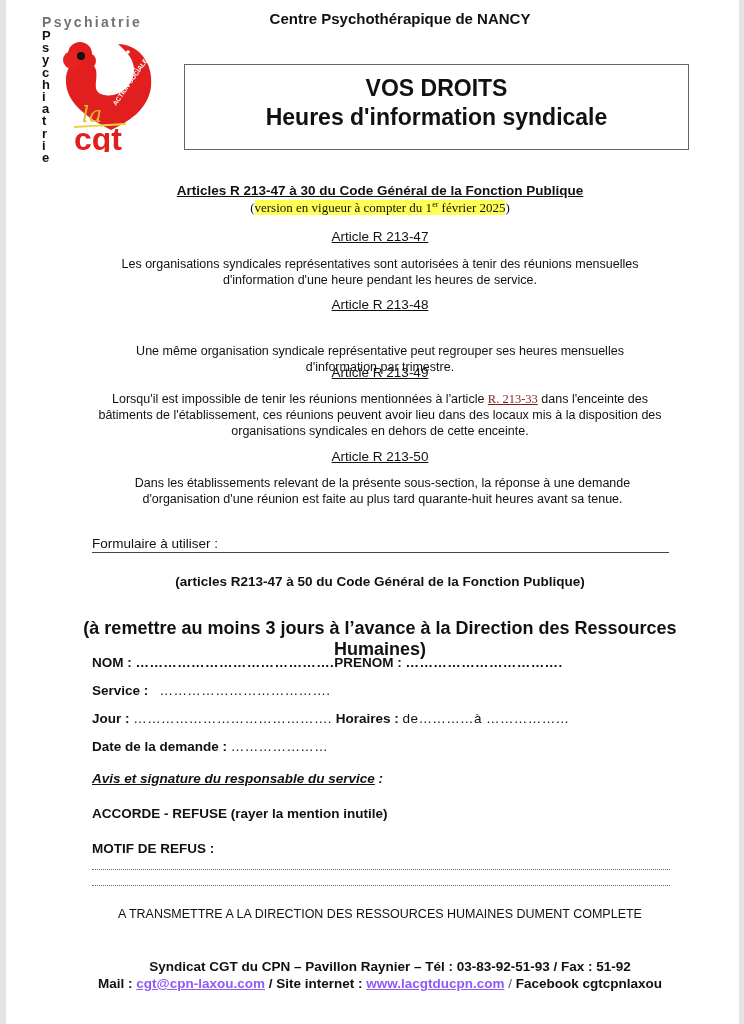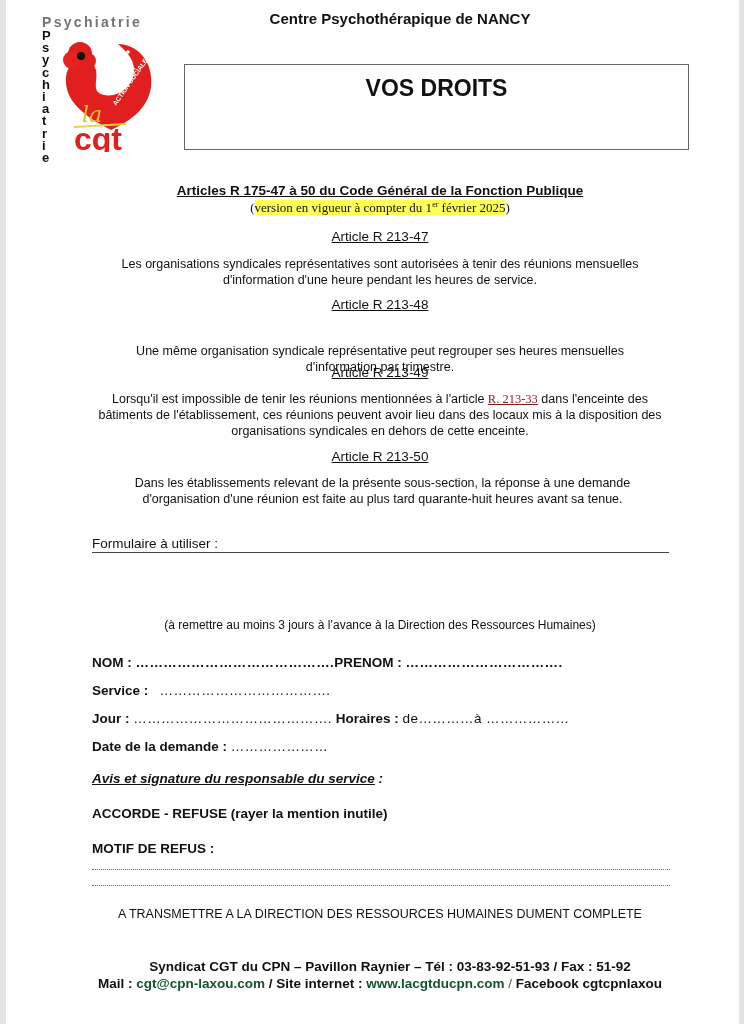--- a/index.html
+++ b/index.html
@@ -32,27 +32,27 @@
   .center { position: absolute; left: 70px; width: 620px; text-align: center; }
   .articles-head { top: 183px; font-weight: bold; font-size: 13.5px; text-decoration: underline; }
   .version { top: 200px; font-family: "Liberation Serif", serif; font-size: 13px; }
   .version .hl { background: #ffff55; text-align: center; }
   .version sup { font-size: 8px; }
 
   .art-title { font-size: 13.5px; text-decoration: underline; }
   .art-text { font-size: 12.5px; line-height: 16px; }
 
   .link { color: #7f1d1d; text-decoration: underline; font-family: Liberation Serif, serif; }
-  .link-blue { color: #14532d; }
+  .link-blue { color: #8b5cf6; text-decoration: underline; }
 
   .formulaire { position: absolute; left: 92px; top: 522px; font-size: 13.5px; margin-top: 14px; }
   .hrule { position: absolute; left: 92px; top: 552px; width: 577px; height: 0; border-top: 1.2px solid #444; }
 
   .form-title { top: 573px; font-weight: bold; font-size: 13.5px; line-height: 17px; }
-  .form-note { top: 618px; font-weight: normal; font-size: 12px; }
+  .form-note { top: 618px; font-weight: bold; font-size: 18px; }
 
   .field { position: absolute; left: 92px; font-size: 13.5px; white-space: nowrap; }
   .field b { font-weight: bold; }
   .dots { letter-spacing: 0.4px; }
 
   .avis { position: absolute; left: 92px; top: 771px; font-weight: bold; font-style: italic; font-size: 13.5px; }
   .avis u { text-decoration: underline; }
 
   .dotline { position: absolute; left: 92px; width: 578px; height: 0; border-top: 1.5px dotted #666; }
 
@@ -99,23 +99,24 @@
     <path d="M18 95 L 70 92" stroke="#e8d640" stroke-width="2" fill="none"></path>
     <text x="26" y="90" font-family="DejaVu Serif, serif" font-style="italic" font-size="22" fill="#d8c22a">la</text>
     <text x="18" y="118" font-family="Liberation Sans, sans-serif" font-weight="bold" font-size="32" fill="#e21f1f">cgt</text>
   </svg>
 </div>
 
 <div class="header-center">Centre Psychothérapique de NANCY</div>
 
 <div class="title-box">
   <div class="title-1">VOS DROITS</div>
+  <div class="title-2">Heures d'information syndicale</div>
 </div>
 
-<div class="center articles-head">Articles R 175-47 à 50 du Code Général de la Fonction Publique</div>
+<div class="center articles-head">Articles R 213-47 à 30 du Code Général de la Fonction Publique</div>
 <div class="center version">
   <span>(</span><span class="hl"><span>version en vigueur à compter du 1</span><sup>er</sup><span> février 2025</span></span><span>)</span>
 </div>
 
 <div class="center art-title" style="top:229px">Article R 213-47</div>
 <div class="center art-text" style="top:256px; left:90px; width:580px;">Les organisations syndicales représentatives sont autorisées à tenir des réunions mensuelles d'information d'une heure pendant les heures de service.</div>
 
 <div class="center art-title" style="top:297px">Article R 213-48</div>
 <div class="center art-text" style="top:323px; left:100px; width:560px;margin-top:20px;">Une même organisation syndicale représentative peut regrouper ses heures mensuelles d'information par trimestre.</div>
 
@@ -124,20 +125,21 @@
   <span>Lorsqu'il est impossible de tenir les réunions mentionnées à l'article </span><span class="link">R. 213-33</span><span> dans l'enceinte des bâtiments de l'établissement, ces réunions peuvent avoir lieu dans des locaux mis à la disposition des organisations syndicales en dehors de cette enceinte.</span>
 </div>
 
 <div class="center art-title" style="top:449px">Article R 213-50</div>
 <div class="center art-text" style="top:475px; left:100px; width:565px;">Dans les établissements relevant de la présente sous-section, la réponse à une demande d'organisation d'une réunion est faite au plus tard quarante-huit heures avant sa tenue.</div>
 
 <div class="formulaire">Formulaire à utiliser :</div>
 <div class="hrule"></div>
 
 <div class="center form-title">
+  <div>(articles R213-47 à 50 du Code Général de la Fonction Publique)</div>
 </div>
 <div class="center form-note" style="left:60px; width:640px;">(à remettre au moins 3 jours à l’avance à la Direction des Ressources Humaines)</div>
 
 <div class="field" style="top:655px">
   <b>NOM : </b><b class="dots">…………………………………….</b><b>PRENOM : </b><b class="dots">…………………………….</b>
 </div>
 <div class="field" style="top:683px">
   <b>Service : </b>&nbsp;&nbsp;<span class="dots">……………………………….</span>
 </div>
 <div class="field" style="top:711px">

